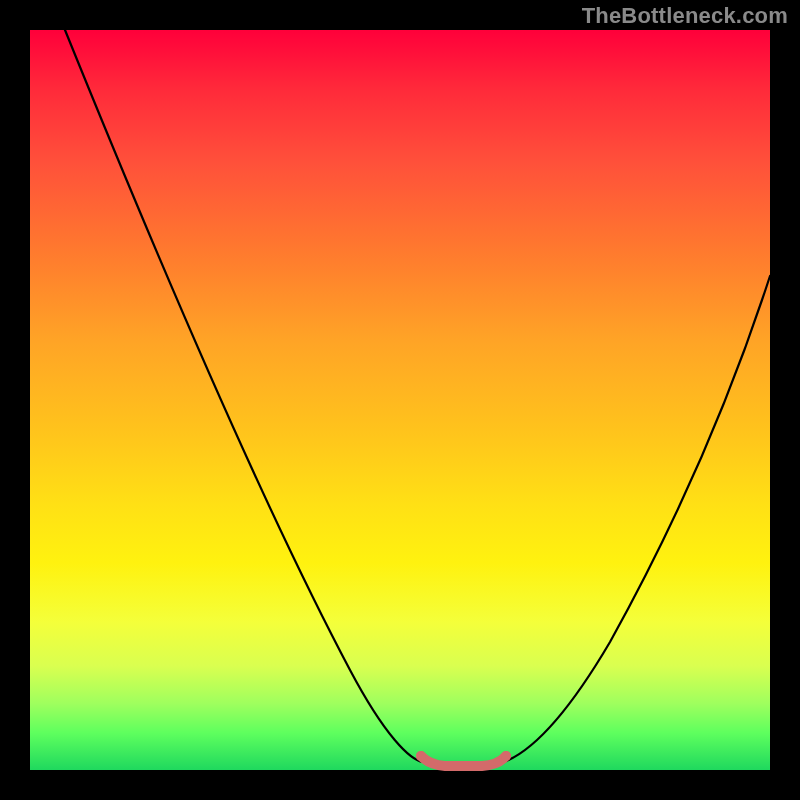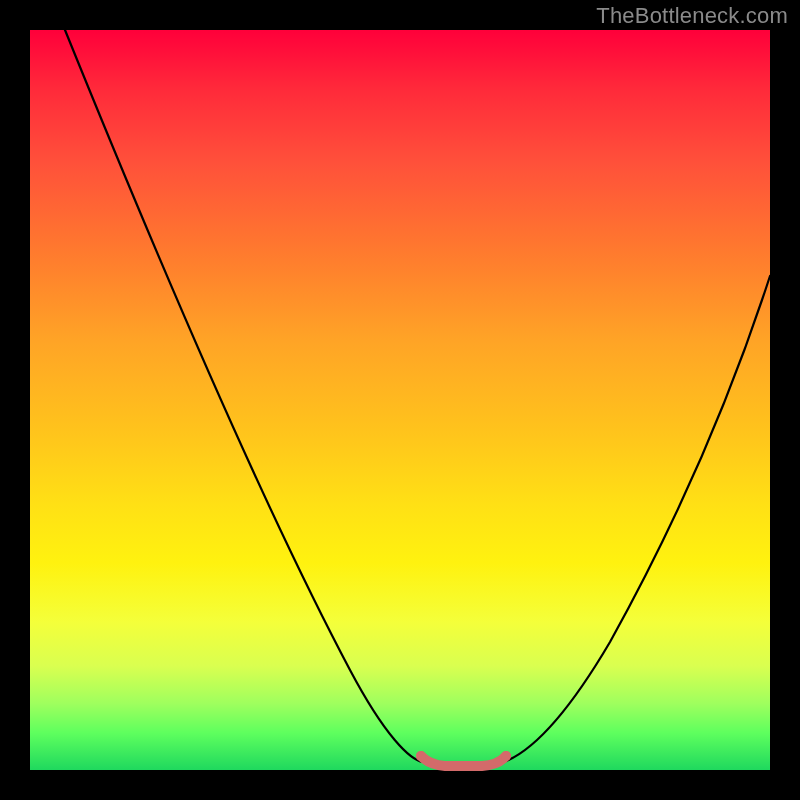--- a/index.html
+++ b/index.html
@@ -40,21 +40,21 @@
       #5eff5e 95%,
       #1fd85e 100%
     );
   }
   .watermark {
     position: absolute;
     top: 3px;
     right: 12px;
     color: #8a8a8a;
     font-size: 22px;
-    font-weight: 400;
+    font-weight: 700;
     letter-spacing: 0.2px;
     z-index: 3;
     user-select: none;
   }
   svg.curves {
     position: absolute;
     left: 30px;
     top: 30px;
     width: 740px;
     height: 740px;

